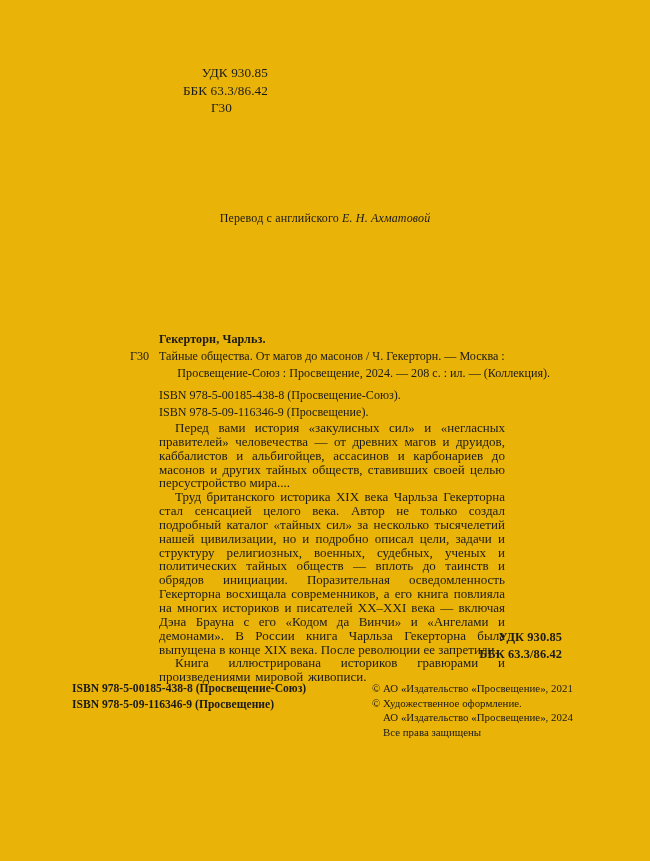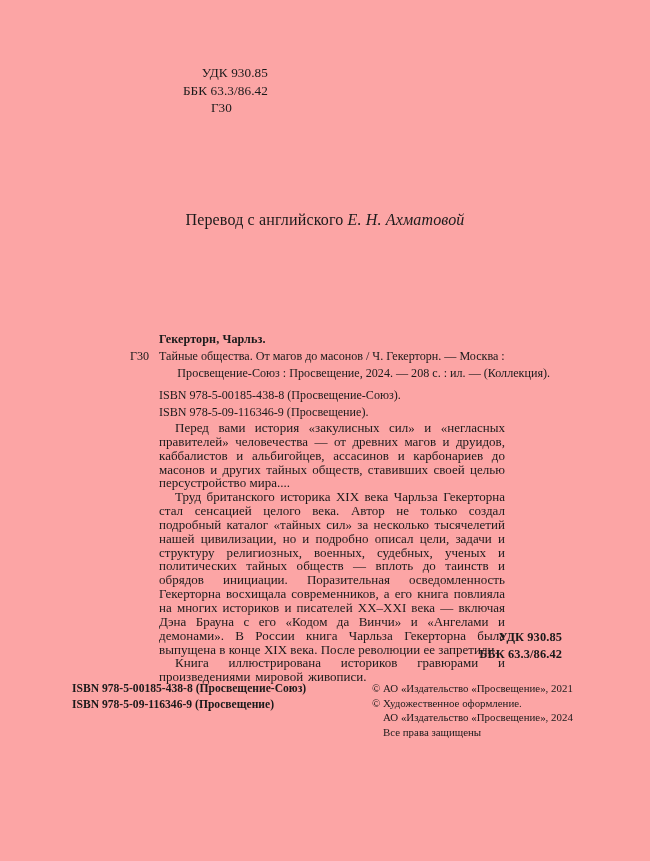--- a/index.html
+++ b/index.html
@@ -15,21 +15,21 @@
     font-family: "Liberation Serif", "DejaVu Serif", serif;
     color: #1a1a1a;
     overflow: hidden;
   }
 
   .page {
     position: absolute;
     inset: 0;
     width: 650px;
     height: 861px;
-    background: #fca5a5;
+    background: #eab308;
   }
 
   
   .udk-top {
     position: absolute;
     left: 0;
     top: 64px;
     width: 268px;
     text-align: right;
     font-size: 13.2px;
@@ -44,21 +44,21 @@
     margin-right: 36px;
   }
 
   
   .translator {
     position: absolute;
     left: 0;
     top: 211px;
     width: 650px;
     text-align: center;
-    font-size: 16px;
+    font-size: 12px;
     letter-spacing: 0.15px;
   }
   .translator .name {
     font-style: italic;
   }
 
   
   .biblio {
     position: absolute;
     left: 130px;

